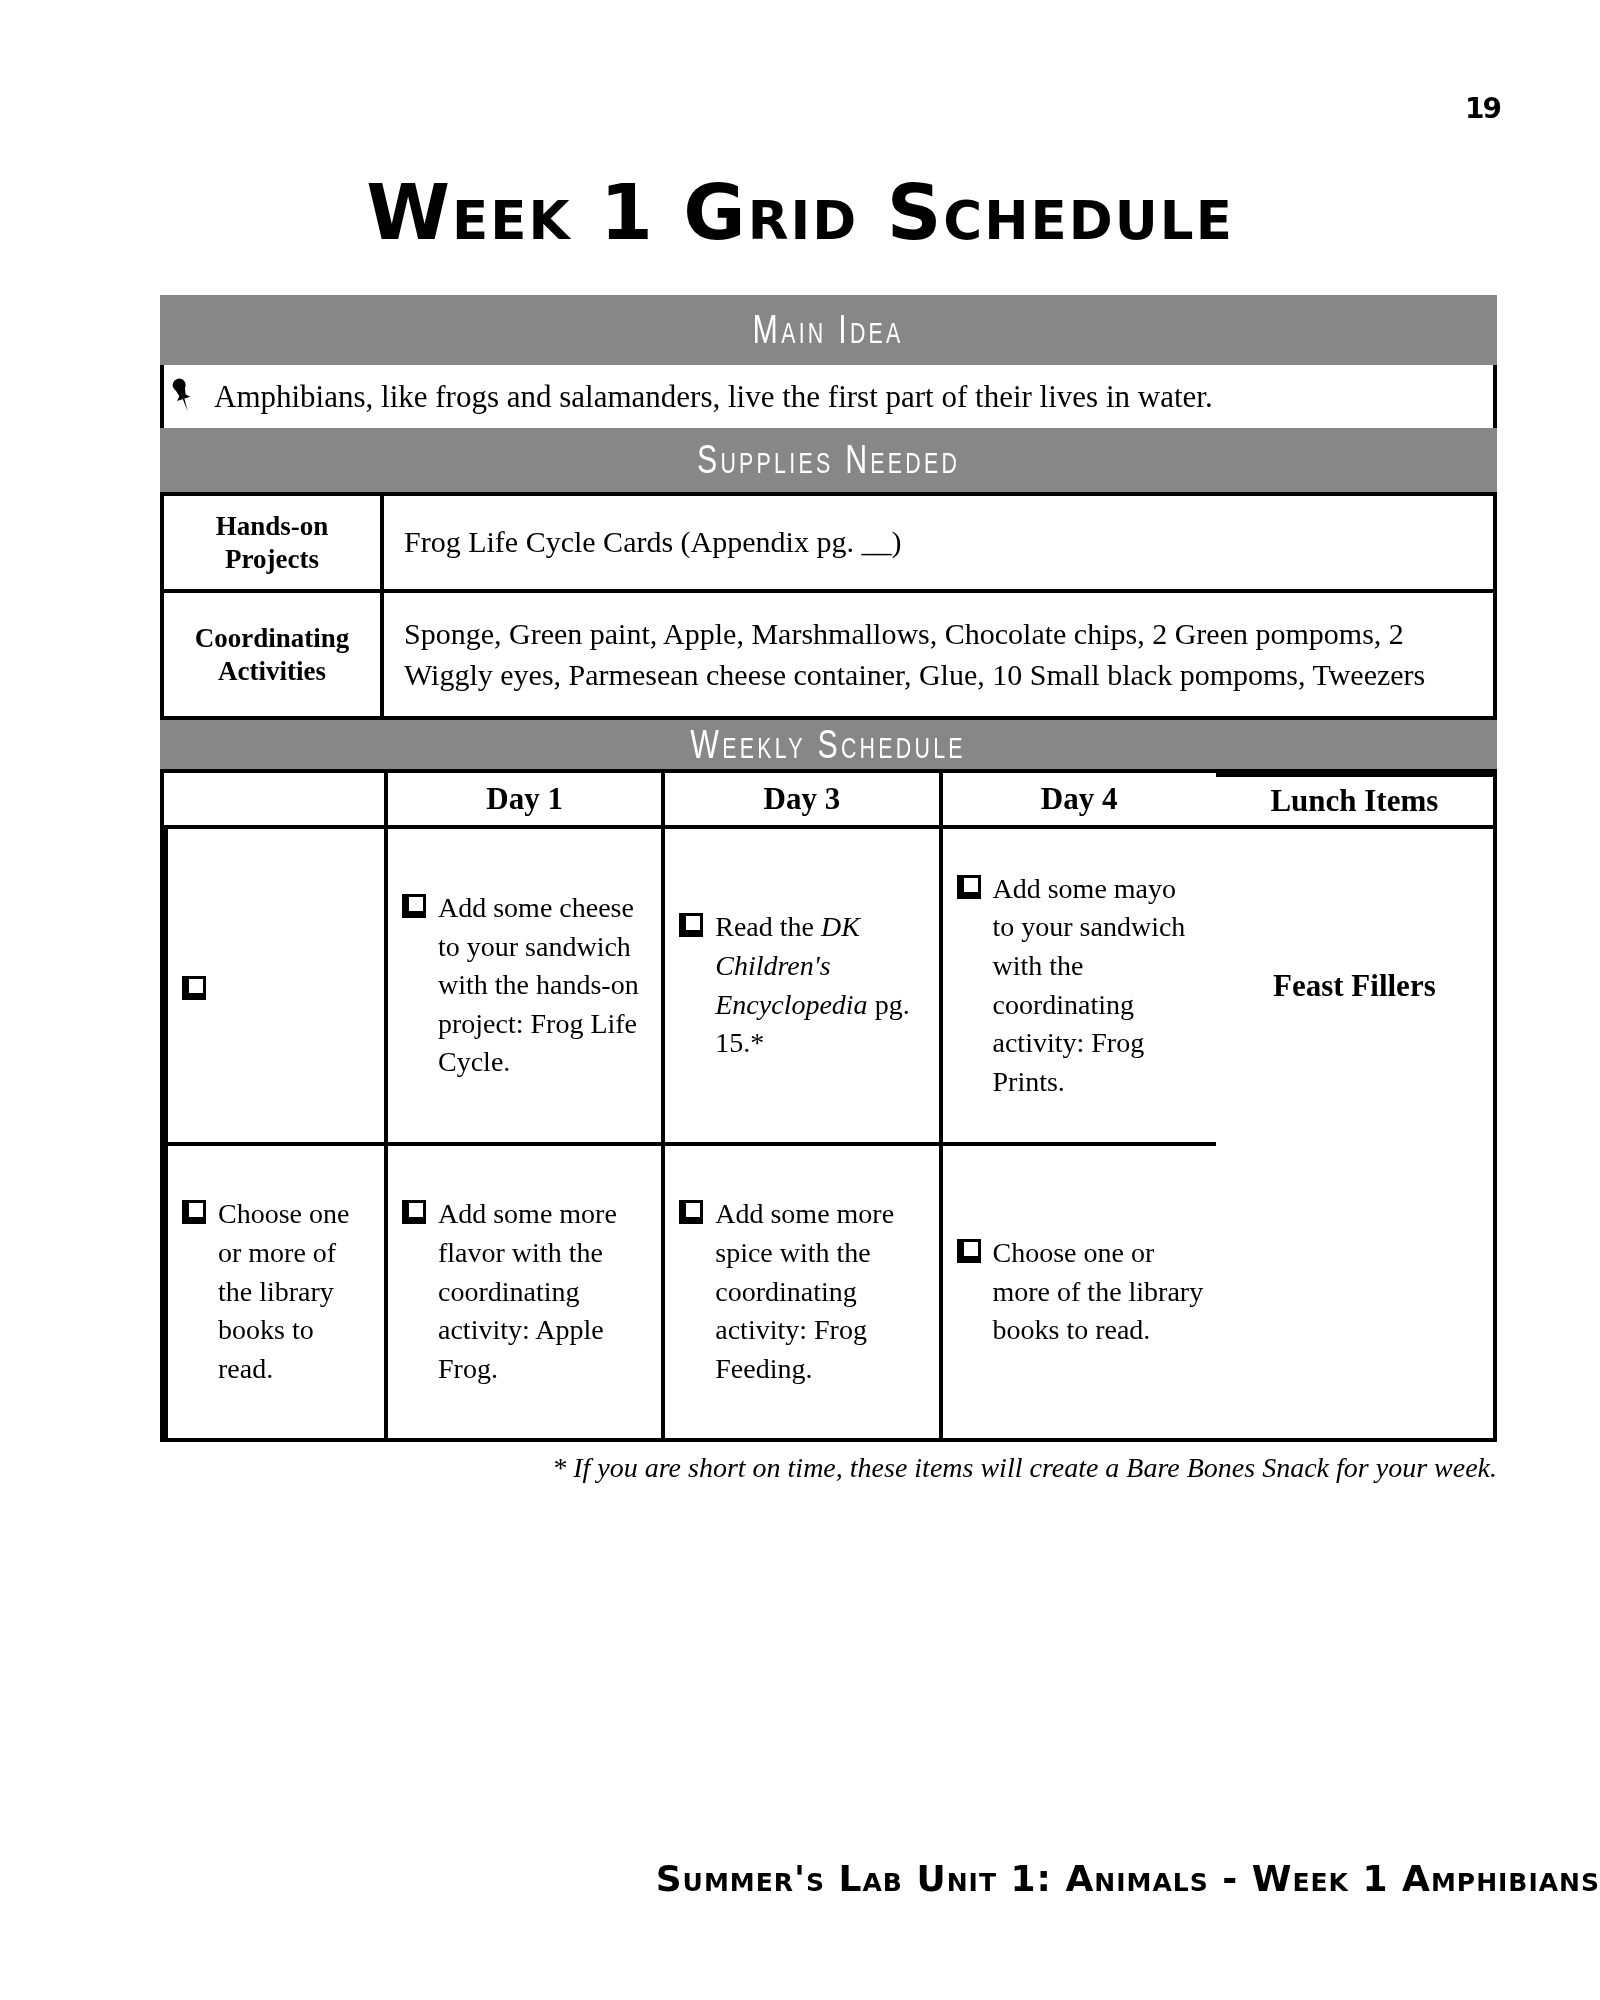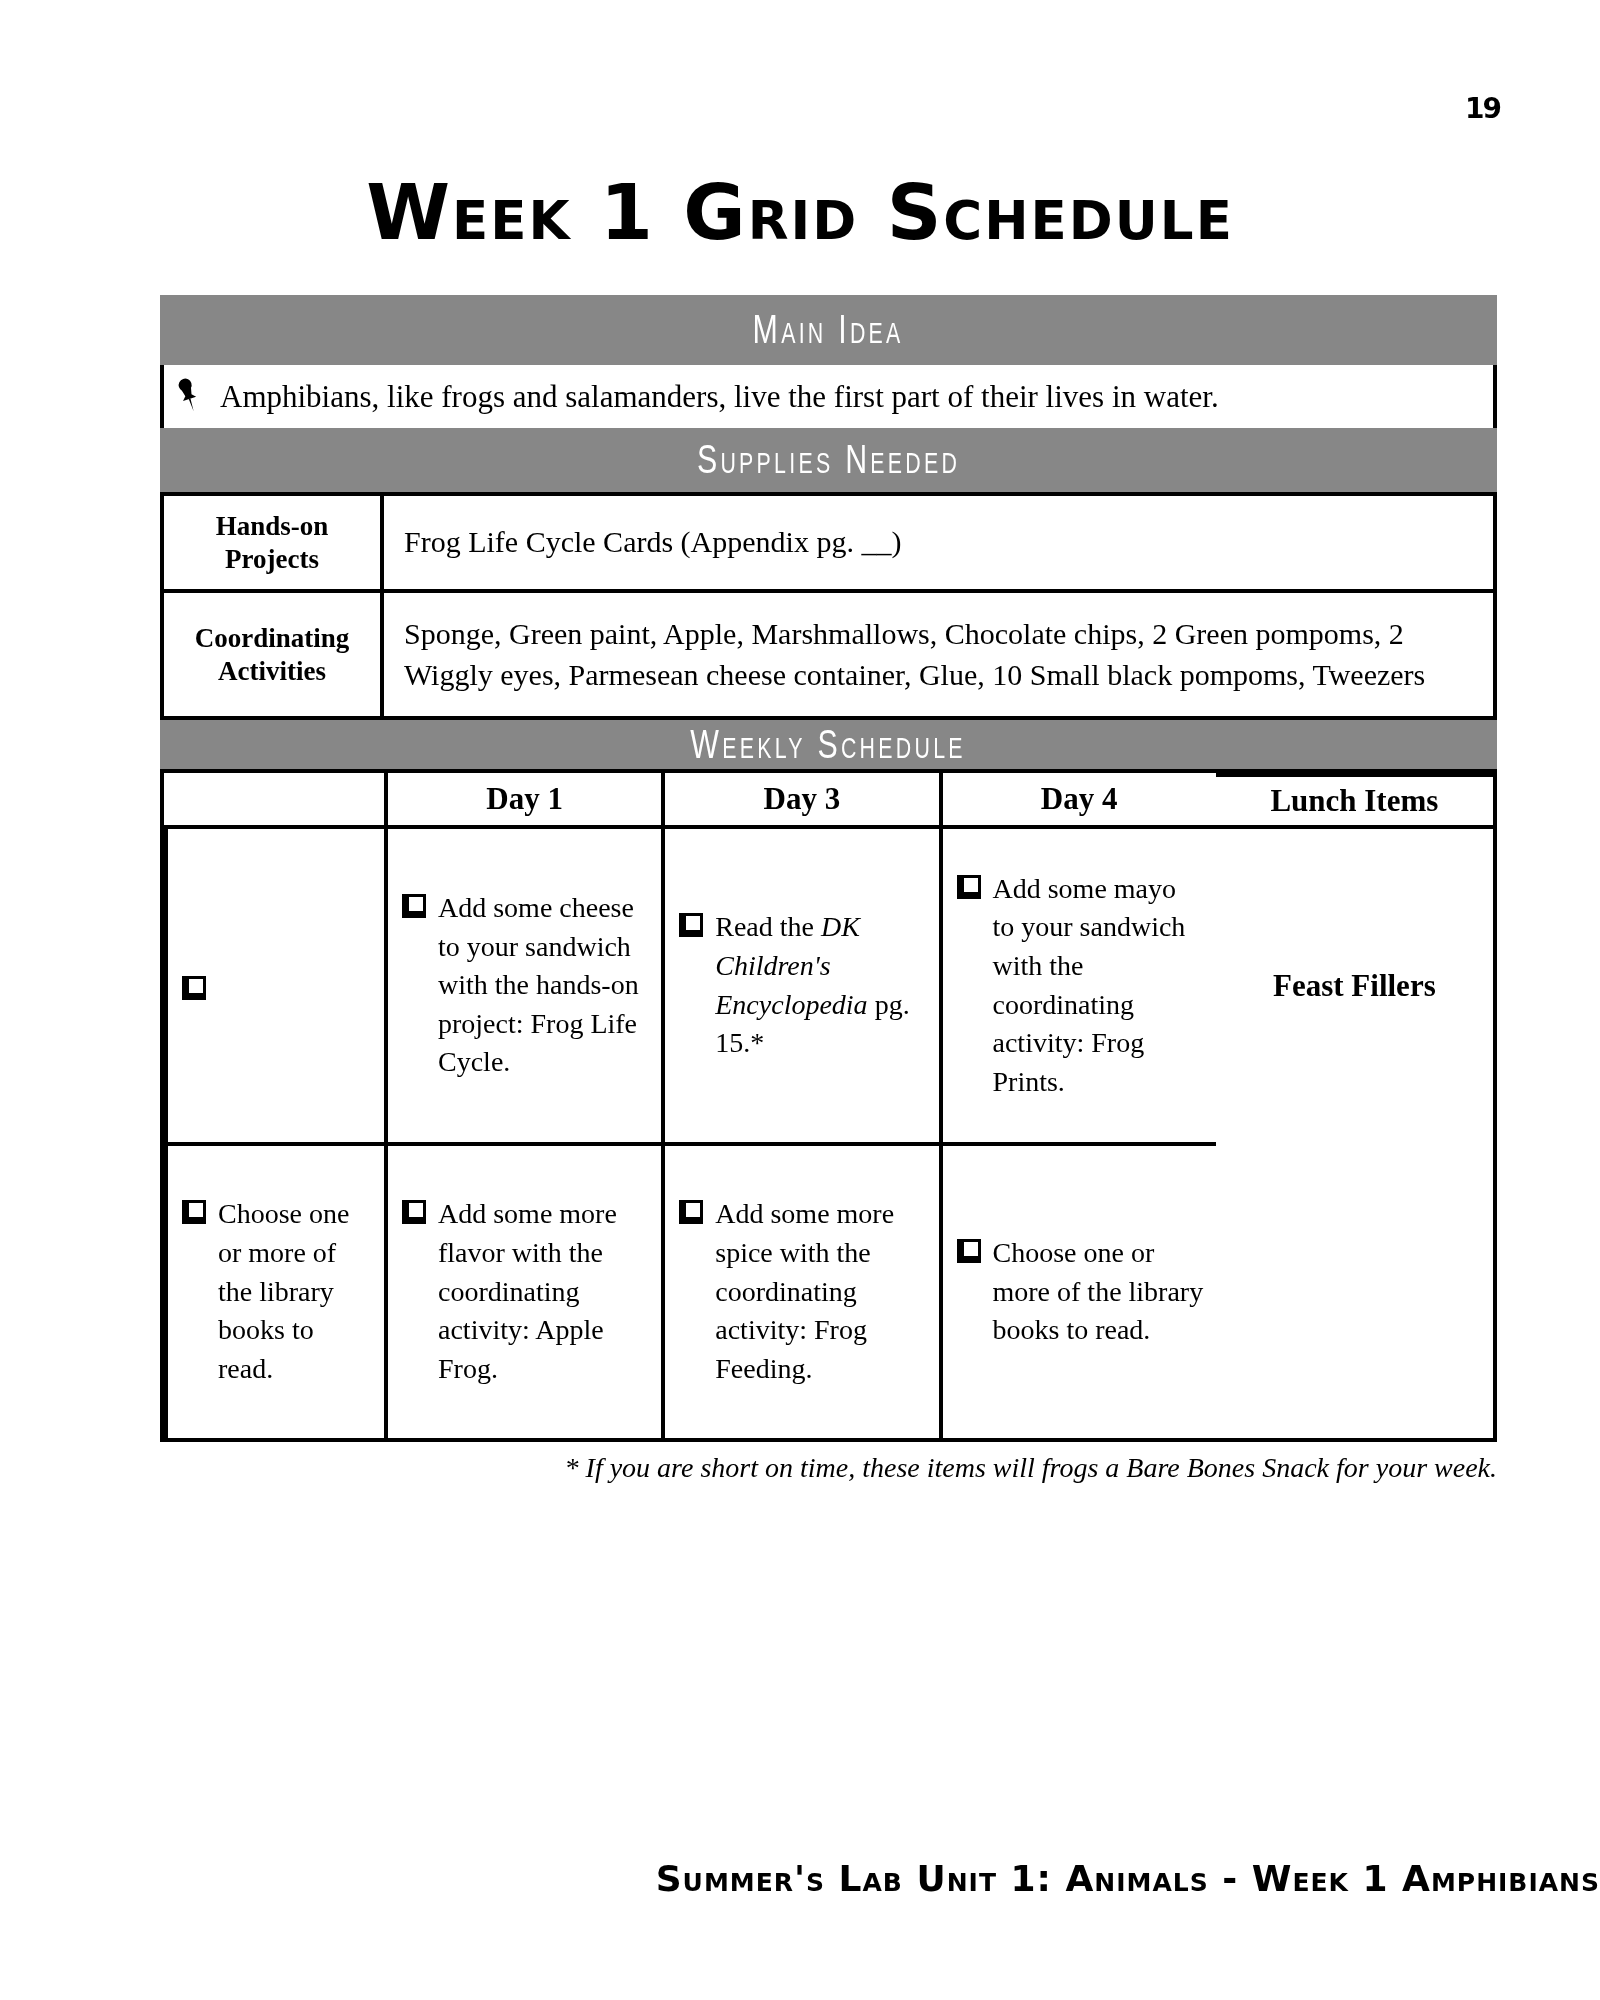--- a/index.html
+++ b/index.html
@@ -36,21 +36,21 @@
     font-variant: small-caps; letter-spacing: 4px;
     transform: scale(0.82, 1.12);
   }
   .bar-main { height: 70px; }
   .bar-sup  { height: 64px; }
   .bar-week { height: 49px; }
   .idea-row {
     height: 63px; background: #fff;
     border-left: 4px solid #000; border-right: 4px solid #000;
     display: flex; align-items: center;
-    padding-left: 10px; gap: 16px;
+    padding-left: 4px; gap: 16px;
   }
   .idea-text { font-size: 31px; }
   .pin { width: 30px; height: 40px; display: inline-block; flex: 0 0 auto; }
   .pin svg { width: 100%; height: 100%; transform: rotate(-18deg); }
 
   .supplies-grid {
     display: grid;
     grid-template-columns: 220px 1fr;
     grid-template-rows: 93px 127px;
     border: 4px solid #000;
@@ -208,15 +208,15 @@
     <div class="wcell day-cell">
       <div class="check-item">
         <span class="checkbox"></span>
         <span class="cell-text">Choose one or more of the library books to read.</span>
       </div>
     </div>
   </div>
 
 </div>
 
-<div class="footnote">* If you are short on time, these items will frogs a Bare Bones Snack for your week.</div>
+<div class="footnote">* If you are short on time, these items will create a Bare Bones Snack for your week.</div>
 
 <div class="footer">Summer's Lab Unit 1: Animals - Week 1 Amphibians</div>
 
 </body></html>

